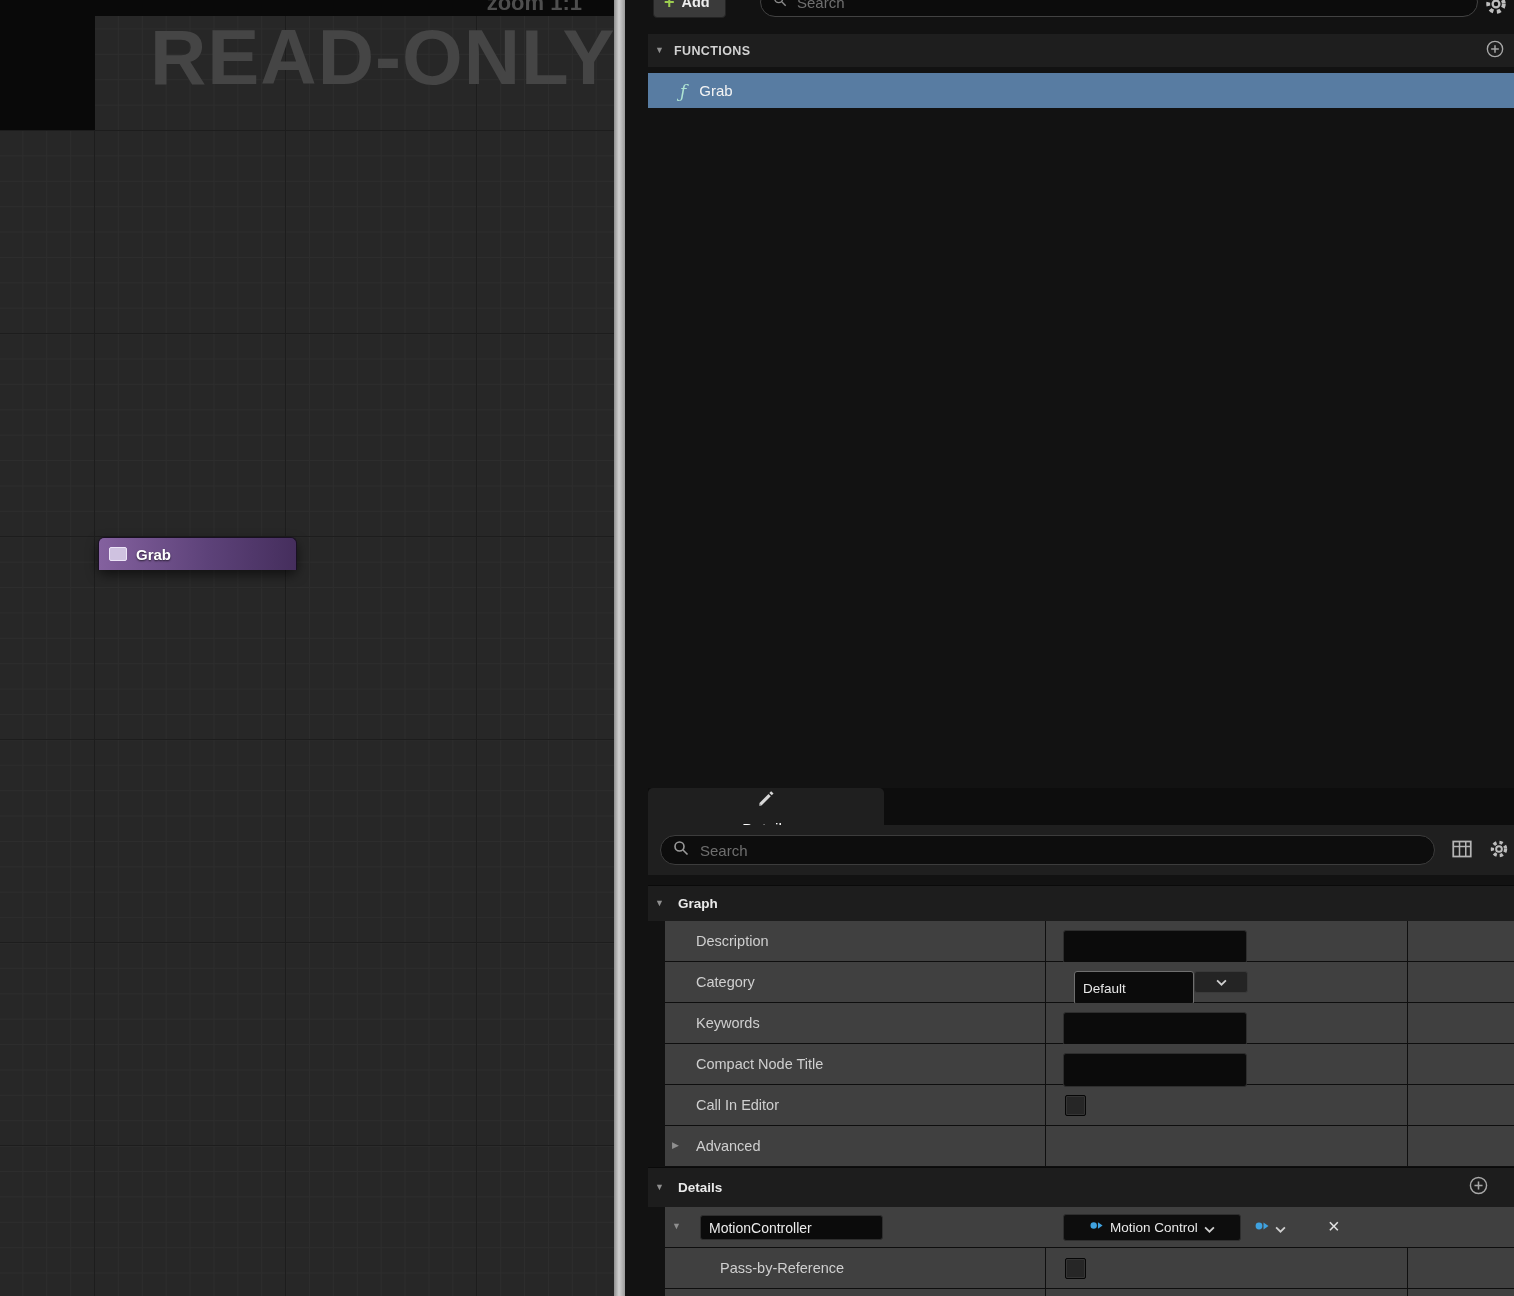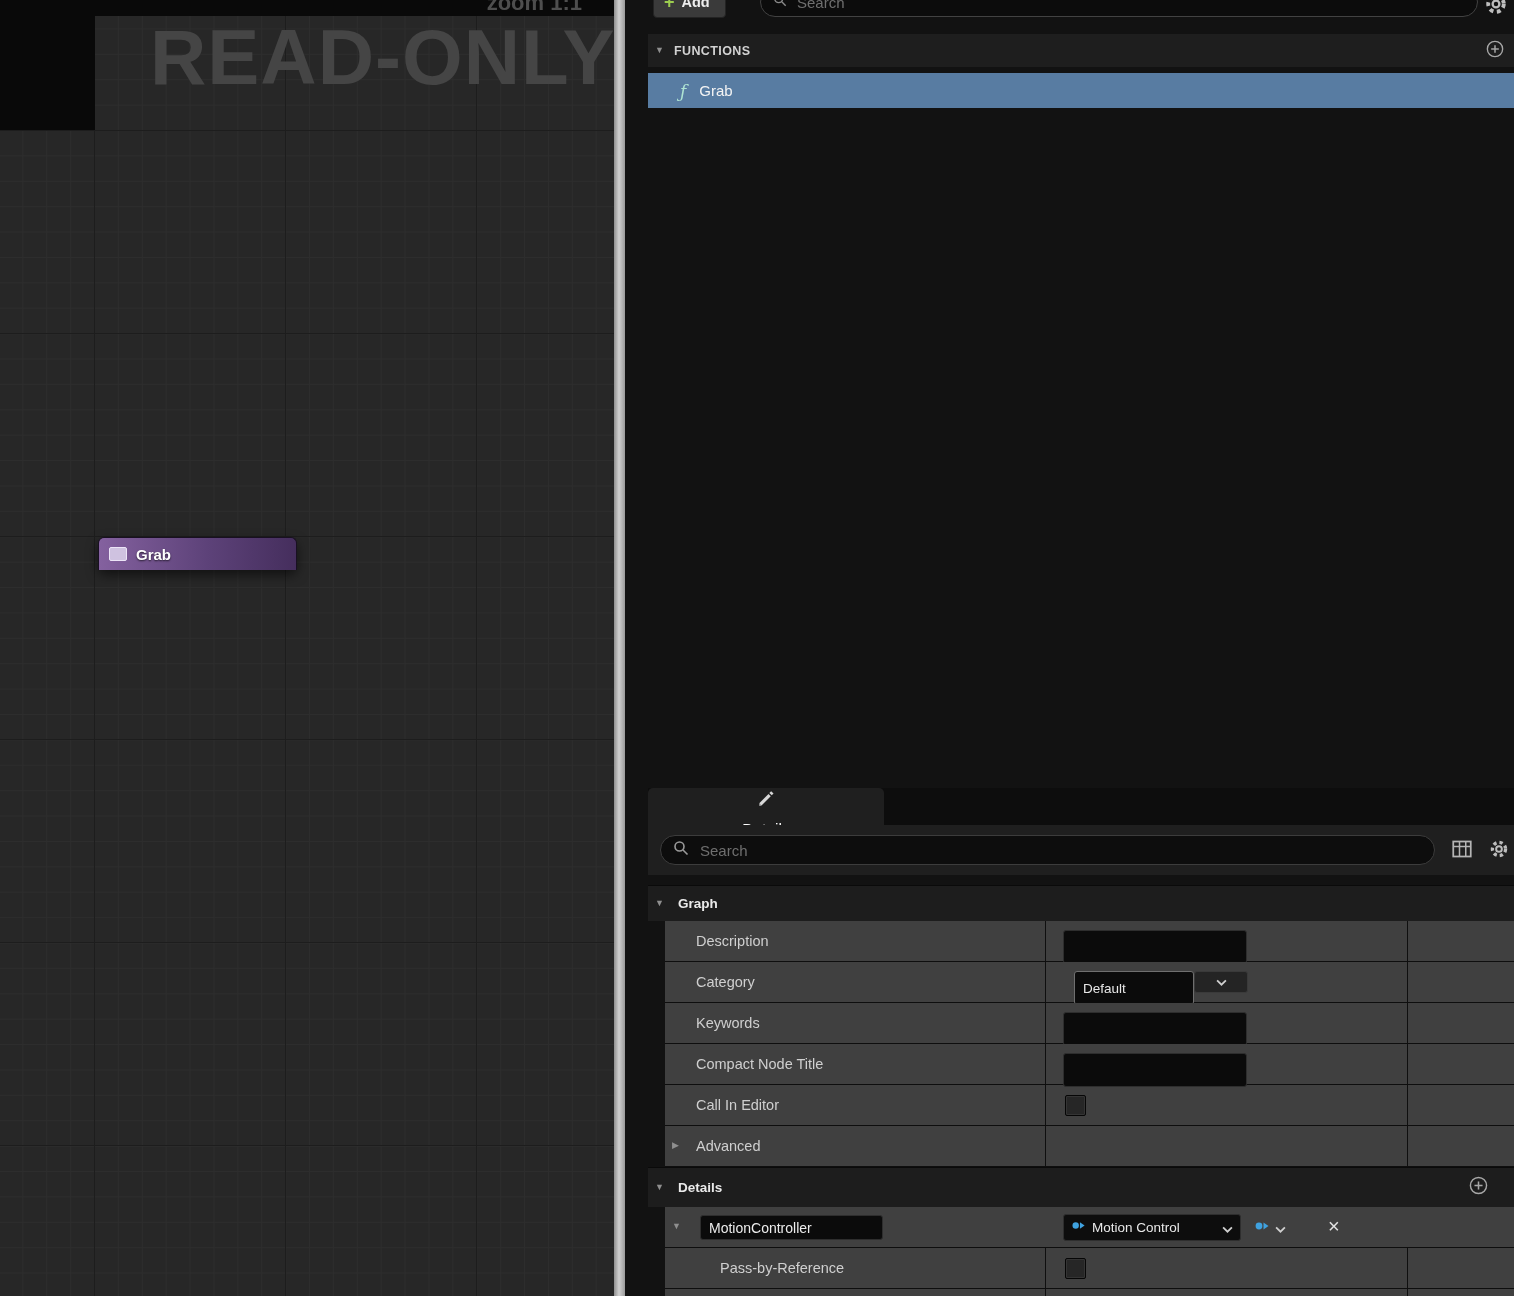--- a/index.html
+++ b/index.html
@@ -96,21 +96,21 @@
   #category-input{left:409px;width:120px;border-color:#6f6f6f;}
   #category-chevron{position:absolute;left:529px;top:9px;width:54px;height:22px;background:#242424;
     border:1px solid #3a3a3a;border-radius:3px;display:flex;align-items:center;justify-content:center;box-sizing:border-box;}
   .checkbox{position:absolute;left:400px;top:10px;width:19px;height:19px;background:#262626;
     border:1px solid #060606;border-radius:2px;box-shadow:inset 0 0 0 1px #343434;}
   #param-name-input{position:absolute;left:35px;top:8px;width:183px;height:25px;background:#0b0b0b;
     border:1px solid #2e2e2e;border-radius:3px;color:#ececec;font-size:14px;padding:0 8px;
     box-sizing:border-box;font-family:"Liberation Sans",sans-serif;outline:none;}
   #type-dropdown{position:absolute;left:398px;top:7px;width:178px;height:27px;background:#0d0d0d;
     border:1px solid #2e2e2e;border-radius:3px;display:flex;align-items:center;gap:6px;
-    padding:0 7px;box-sizing:border-box;}
+    padding:0 25px;box-sizing:border-box;}
   #type-dropdown .type-label{flex:1;font-size:13.5px;color:#e8e8e8;white-space:nowrap;overflow:hidden;}
   #container-ctl{position:absolute;left:589px;top:11px;display:flex;align-items:center;gap:5px;}
   #remove-param{position:absolute;left:663px;top:7px;font-size:20px;color:#e2e2e2;line-height:1.2;}
   .plus-circle{color:#b0b0b0;}
 </style>
 </head>
 <body>
 
 <div id="app">
 

